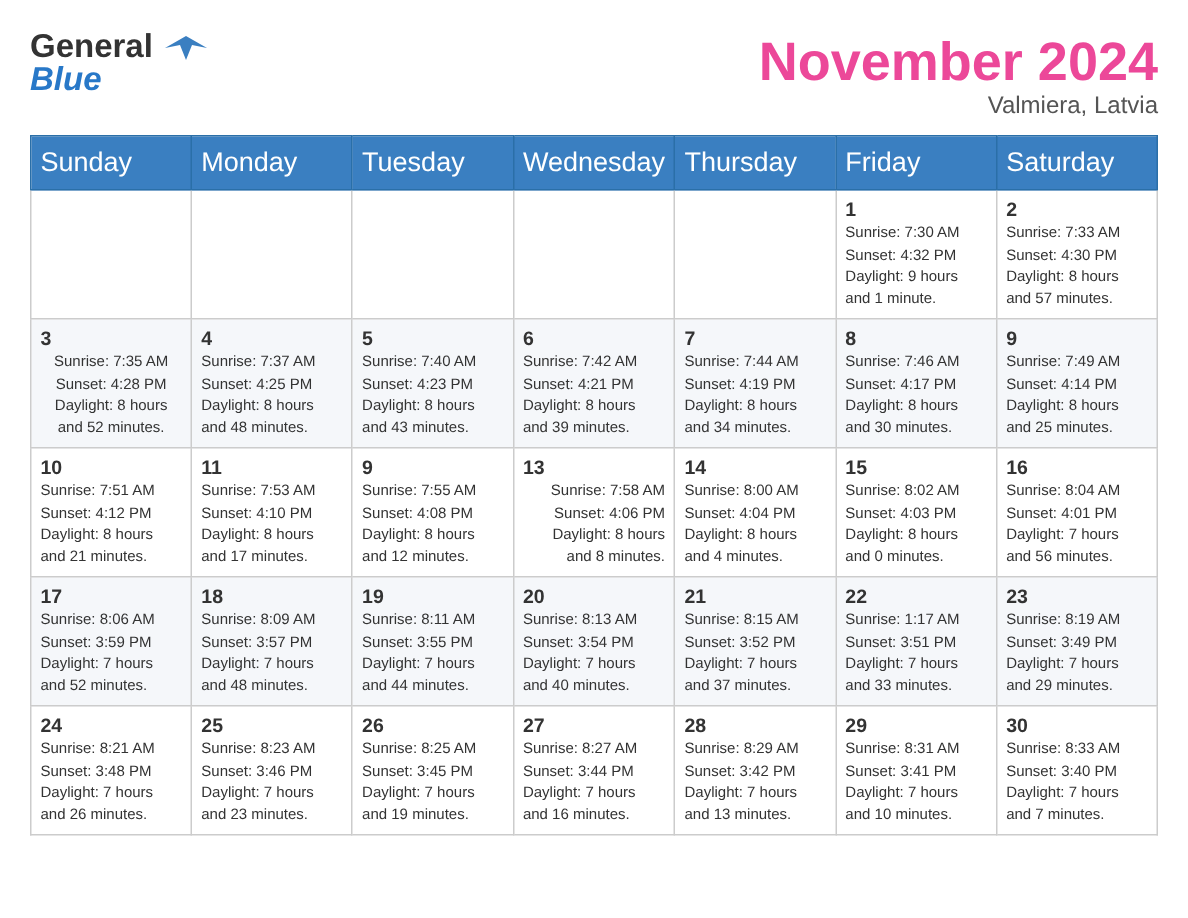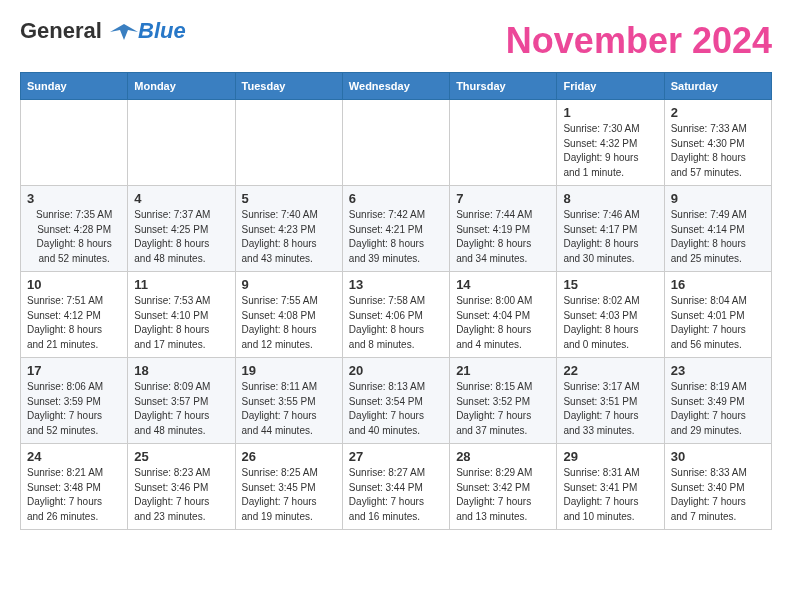--- a/index.html
+++ b/index.html
@@ -11,21 +11,21 @@
       padding: 20px;
     }
     .header {
       display: flex;
       justify-content: space-between;
       align-items: flex-start;
       margin-bottom: 10px;
     }
     .logo {
       display: flex;
-      flex-direction: row;
+      flex-direction: column;
       align-items: flex-start;
     }
     .logo-text {
       font-size: 22px;
       font-weight: bold;
       color: #333;
       line-height: 1;
     }
     .logo-text span.general { color: #333; }
     .logo-row {
@@ -45,22 +45,22 @@
       color: #555;
     }
     .calendar {
       width: 100%;
       border-collapse: collapse;
       border: 1px solid #ccc;
     }
     .calendar th {
       background-color: #3a7fc1;
       color: #fff;
-      font-size: 11px;
-      font-weight: bold;
+      font-size: 18px;
+      font-weight: normal;
       padding: 7px 6px;
       text-align: left;
       border: 1px solid #2a6fa8;
     }
     .calendar td {
       border: 1px solid #ccc;
       vertical-align: top;
       padding: 5px 6px;
       font-size: 10.5px;
       color: #333;
@@ -98,20 +98,21 @@
           <polygon points="14,2 28,10 18,8 14,18 10,8 0,10" fill="#3a7fc1"></polygon>
         </svg>
       </span>
     </div>
     <div>
       <span class="logo-text" style="color:#2878c8;font-style:italic;">Blue</span>
     </div>
   </div>
   <div class="title-section">
     <div class="month-title">November 2024</div>
+    <div class="subtitle">Valmiera, Latvia</div>
   </div>
 </div>
 
 <table class="calendar">
   <thead>
     <tr>
     <th>Sunday</th>
         <th>Monday</th>
         <th>Tuesday</th>
         <th>Wednesday</th>
@@ -210,21 +211,21 @@
         </td>
         <td>
           <span class="day-num">9</span>
           <div class="day-info" style="white-space: pre-line;">Sunrise: 7:55 AM
 Sunset: 4:08 PM
 Daylight: 8 hours
 and 12 minutes.</div>
         </td>
         <td>
           <span class="day-num">13</span>
-          <div class="day-info" style="white-space: pre-line;">Sunrise: 7:58 AM
+          <div class="day-info" style="white-space: pre-line; text-align: right;">Sunrise: 7:58 AM
 Sunset: 4:06 PM
 Daylight: 8 hours
 and 8 minutes.</div>
         </td>
         <td>
           <span class="day-num">14</span>
           <div class="day-info" style="white-space: pre-line;">Sunrise: 8:00 AM
 Sunset: 4:04 PM
 Daylight: 8 hours
 and 4 minutes.</div>
@@ -275,21 +276,21 @@
         </td>
         <td>
           <span class="day-num">21</span>
           <div class="day-info" style="white-space: pre-line;">Sunrise: 8:15 AM
 Sunset: 3:52 PM
 Daylight: 7 hours
 and 37 minutes.</div>
         </td>
         <td>
           <span class="day-num">22</span>
-          <div class="day-info" style="white-space: pre-line;">Sunrise: 3:17 AM
+          <div class="day-info" style="white-space: pre-line;">Sunrise: 1:17 AM
 Sunset: 3:51 PM
 Daylight: 7 hours
 and 33 minutes.</div>
         </td>
         <td>
           <span class="day-num">23</span>
           <div class="day-info" style="white-space: pre-line;">Sunrise: 8:19 AM
 Sunset: 3:49 PM
 Daylight: 7 hours
 and 29 minutes.</div>

